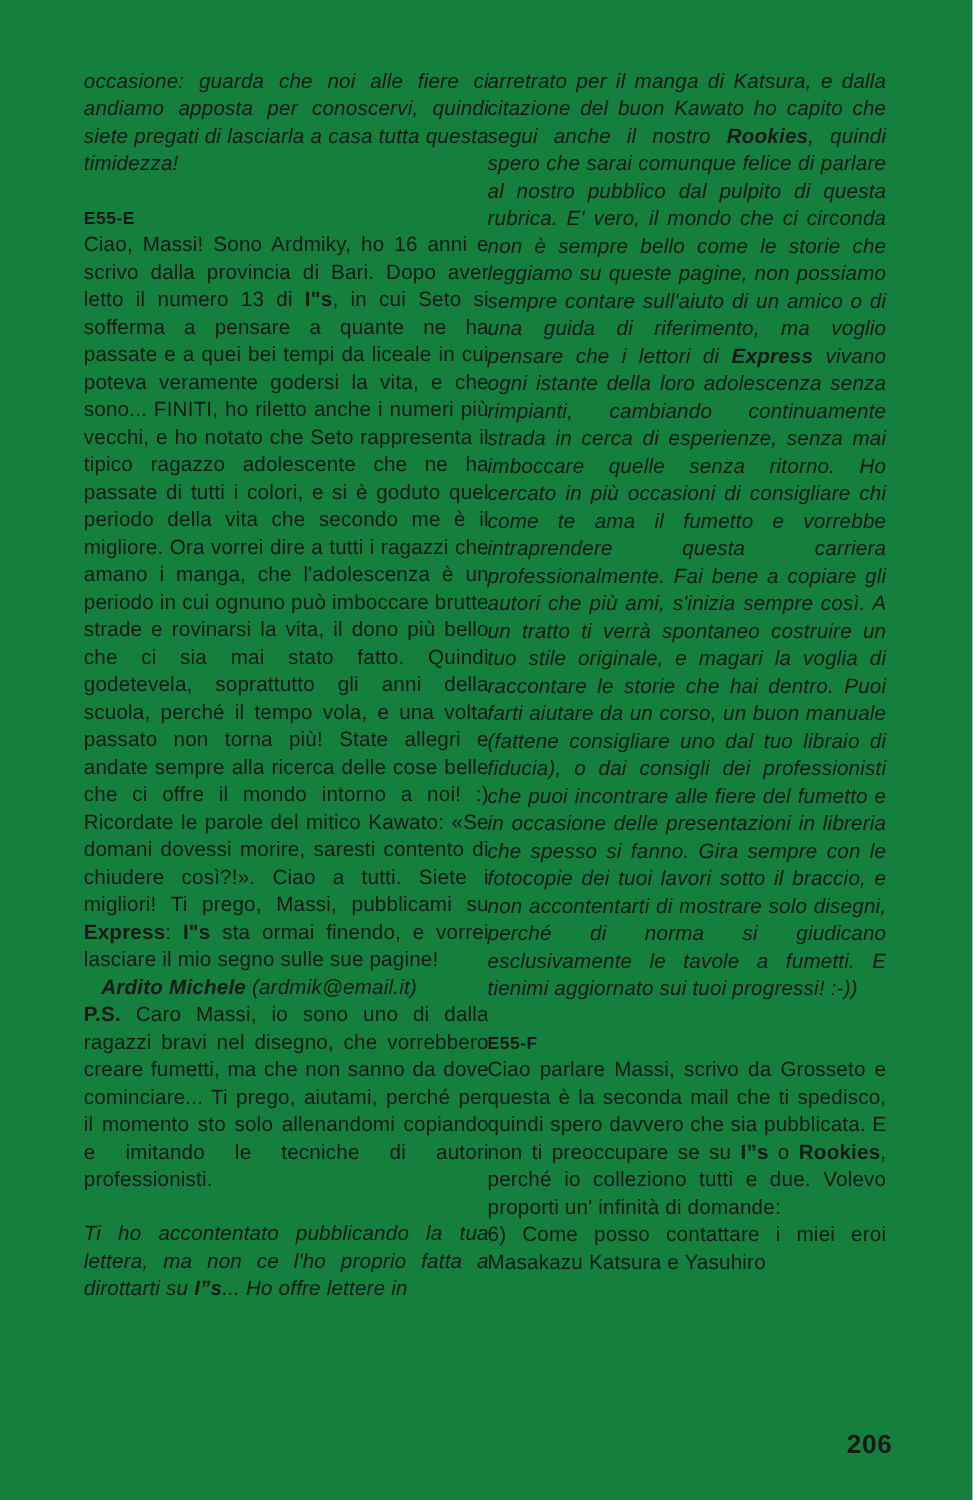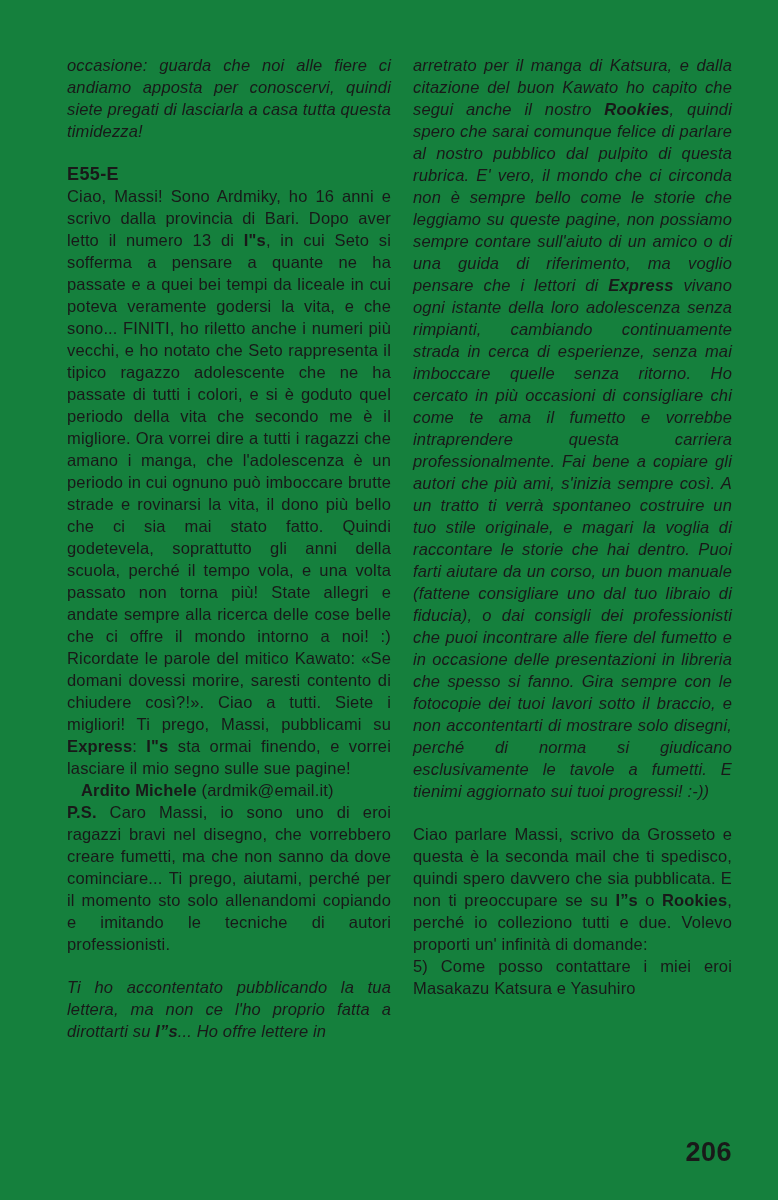--- a/index.html
+++ b/index.html
@@ -18,56 +18,57 @@
   }
   .col {
     position: absolute;
     top: 54px;
     font-size: 16.5px;
     line-height: 22px;
     text-align: justify;
     letter-spacing: 0.15px;
   }
   .col-left  { left: 67px;  width: 324px; }
-  .col-right { left: 413px; width: 319px; }
+  .col-right { left: 390px; width: 319px; }
   p.para { margin: 0; }
   p.para.italic { font-style: italic; }
-  p.para.indent { text-indent: 14px; }
+  p.para.indent { text-indent: 14px; font-style: italic; }
   .bold { font-weight: 700; }
   .it { font-style: italic; }
   .heading {
     font-weight: 700;
-    font-size: 18px;
+    font-size: 14px;
     line-height: 22px;
     letter-spacing: 0.4px;
   }
   .spacer { height: 21px; }
   .page-number {
     position: absolute;
-    right: 46px;
+    right: 64px;
     bottom: 32px;
     font-weight: 700;
-    font-size: 27px;
+    font-size: 21px;
     letter-spacing: 0.5px;
   }
 </style>
 </head>
 <body>
 
 <div class="page">
   <div class="col col-left">
       <p class="para italic"><span class="it">occasione: guarda che noi alle fiere ci andiamo apposta per conoscervi, quindi siete pregati di lasciarla a casa tutta questa timidezza!</span></p>
       <div class="spacer"></div>
       <div class="heading">E55-E</div>
       <p class="para"><span>Ciao, Massi! Sono Ardmiky, ho 16 anni e scrivo dalla provincia di Bari. Dopo aver letto il numero 13 di </span><span class="bold">I"s</span><span>, in cui Seto si sofferma a pensare a quante ne ha passate e a quei bei tempi da liceale in cui poteva veramente godersi la vita, e che sono... FINITI, ho riletto anche i numeri più vecchi, e ho notato che Seto rappresenta il tipico ragazzo adolescente che ne ha passate di tutti i colori, e si è goduto quel periodo della vita che secondo me è il migliore. Ora vorrei dire a tutti i ragazzi che amano i manga, che l'adolescenza è un periodo in cui ognuno può imboccare brutte strade e rovinarsi la vita, il dono più bello che ci sia mai stato fatto. Quindi godetevela, soprattutto gli anni della scuola, perché il tempo vola, e una volta passato non torna più! State allegri e andate sempre alla ricerca delle cose belle che ci offre il mondo intorno a noi! :) Ricordate le parole del mitico Kawato: «Se domani dovessi morire, saresti contento di chiudere così?!». Ciao a tutti. Siete i migliori! Ti prego, Massi, pubblicami su </span><span class="bold">Express</span><span>: </span><span class="bold">I"s</span><span> sta ormai finendo, e vorrei lasciare il mio segno sulle sue pagine!</span></p>
       <p class="para indent"><span class="bold">Ardito Michele</span><span> (ardmik@email.it)</span></p>
-      <p class="para"><span class="bold">P.S.</span><span> Caro Massi, io sono uno di eroi ragazzi bravi nel disegno, che vorrebbero creare fumetti, ma che non sanno da dove cominciare... Ti prego, aiutami, perché per il momento sto solo allenandomi copiando e imitando le tecniche di autori professionisti.</span></p>
+      <p class="para"><span class="bold">P.S.</span><span> Caro Massi, io sono uno di dalla ragazzi bravi nel disegno, che vorrebbero creare fumetti, ma che non sanno da dove cominciare... Ti prego, aiutami, perché per il momento sto solo allenandomi copiando e imitando le tecniche di autori professionisti.</span></p>
       <div class="spacer"></div>
       <p class="para italic"><span class="it">Ti ho accontentato pubblicando la tua lettera, ma non ce l'ho proprio fatta a dirottarti su </span><span class="bold it">I”s</span><span class="it">... Ho offre lettere in</span></p>
     </div>
   <div class="col col-right">
       <p class="para italic"><span class="it">arretrato per il manga di Katsura, e dalla citazione del buon Kawato ho capito che segui anche il nostro </span><span class="bold it">Rookies</span><span class="it">, quindi spero che sarai comunque felice di parlare al nostro pubblico dal pulpito di questa rubrica. E' vero, il mondo che ci circonda non è sempre bello come le storie che leggiamo su queste pagine, non possiamo sempre contare sull'aiuto di un amico o di una guida di riferimento, ma voglio pensare che i lettori di </span><span class="bold it">Express</span><span class="it"> vivano ogni istante della loro adolescenza senza rimpianti, cambiando continuamente strada in cerca di esperienze, senza mai imboccare quelle senza ritorno. Ho cercato in più occasioni di consigliare chi come te ama il fumetto e vorrebbe intraprendere questa carriera professionalmente. Fai bene a copiare gli autori che più ami, s'inizia sempre così. A un tratto ti verrà spontaneo costruire un tuo stile originale, e magari la voglia di raccontare le storie che hai dentro. Puoi farti aiutare da un corso, un buon manuale (fattene consigliare uno dal tuo libraio di fiducia), o dai consigli dei professionisti che puoi incontrare alle fiere del fumetto e in occasione delle presentazioni in libreria che spesso si fanno. Gira sempre con le fotocopie dei tuoi lavori sotto il braccio, e non accontentarti di mostrare solo disegni, perché di norma si giudicano esclusivamente le tavole a fumetti. E tienimi aggiornato sui tuoi progressi! :-))</span></p>
       <div class="spacer"></div>
+      <div class="heading">E55-F</div>
       <p class="para"><span>Ciao parlare Massi, scrivo da Grosseto e questa è la seconda mail che ti spedisco, quindi spero davvero che sia pubblicata. E non ti preoccupare se su </span><span class="bold">I”s</span><span> o </span><span class="bold">Rookies</span><span>, perché io colleziono tutti e due. Volevo proporti un' infinità di domande:</span></p>
-      <p class="para"><span>5) Come posso contattare i miei eroi Masakazu Katsura e Yasuhiro</span></p>
+      <p class="para"><span>6) Come posso contattare i miei eroi Masakazu Katsura e Yasuhiro</span></p>
     </div>
   <div class="page-number">206</div>
 </div>
 
 </body></html>

